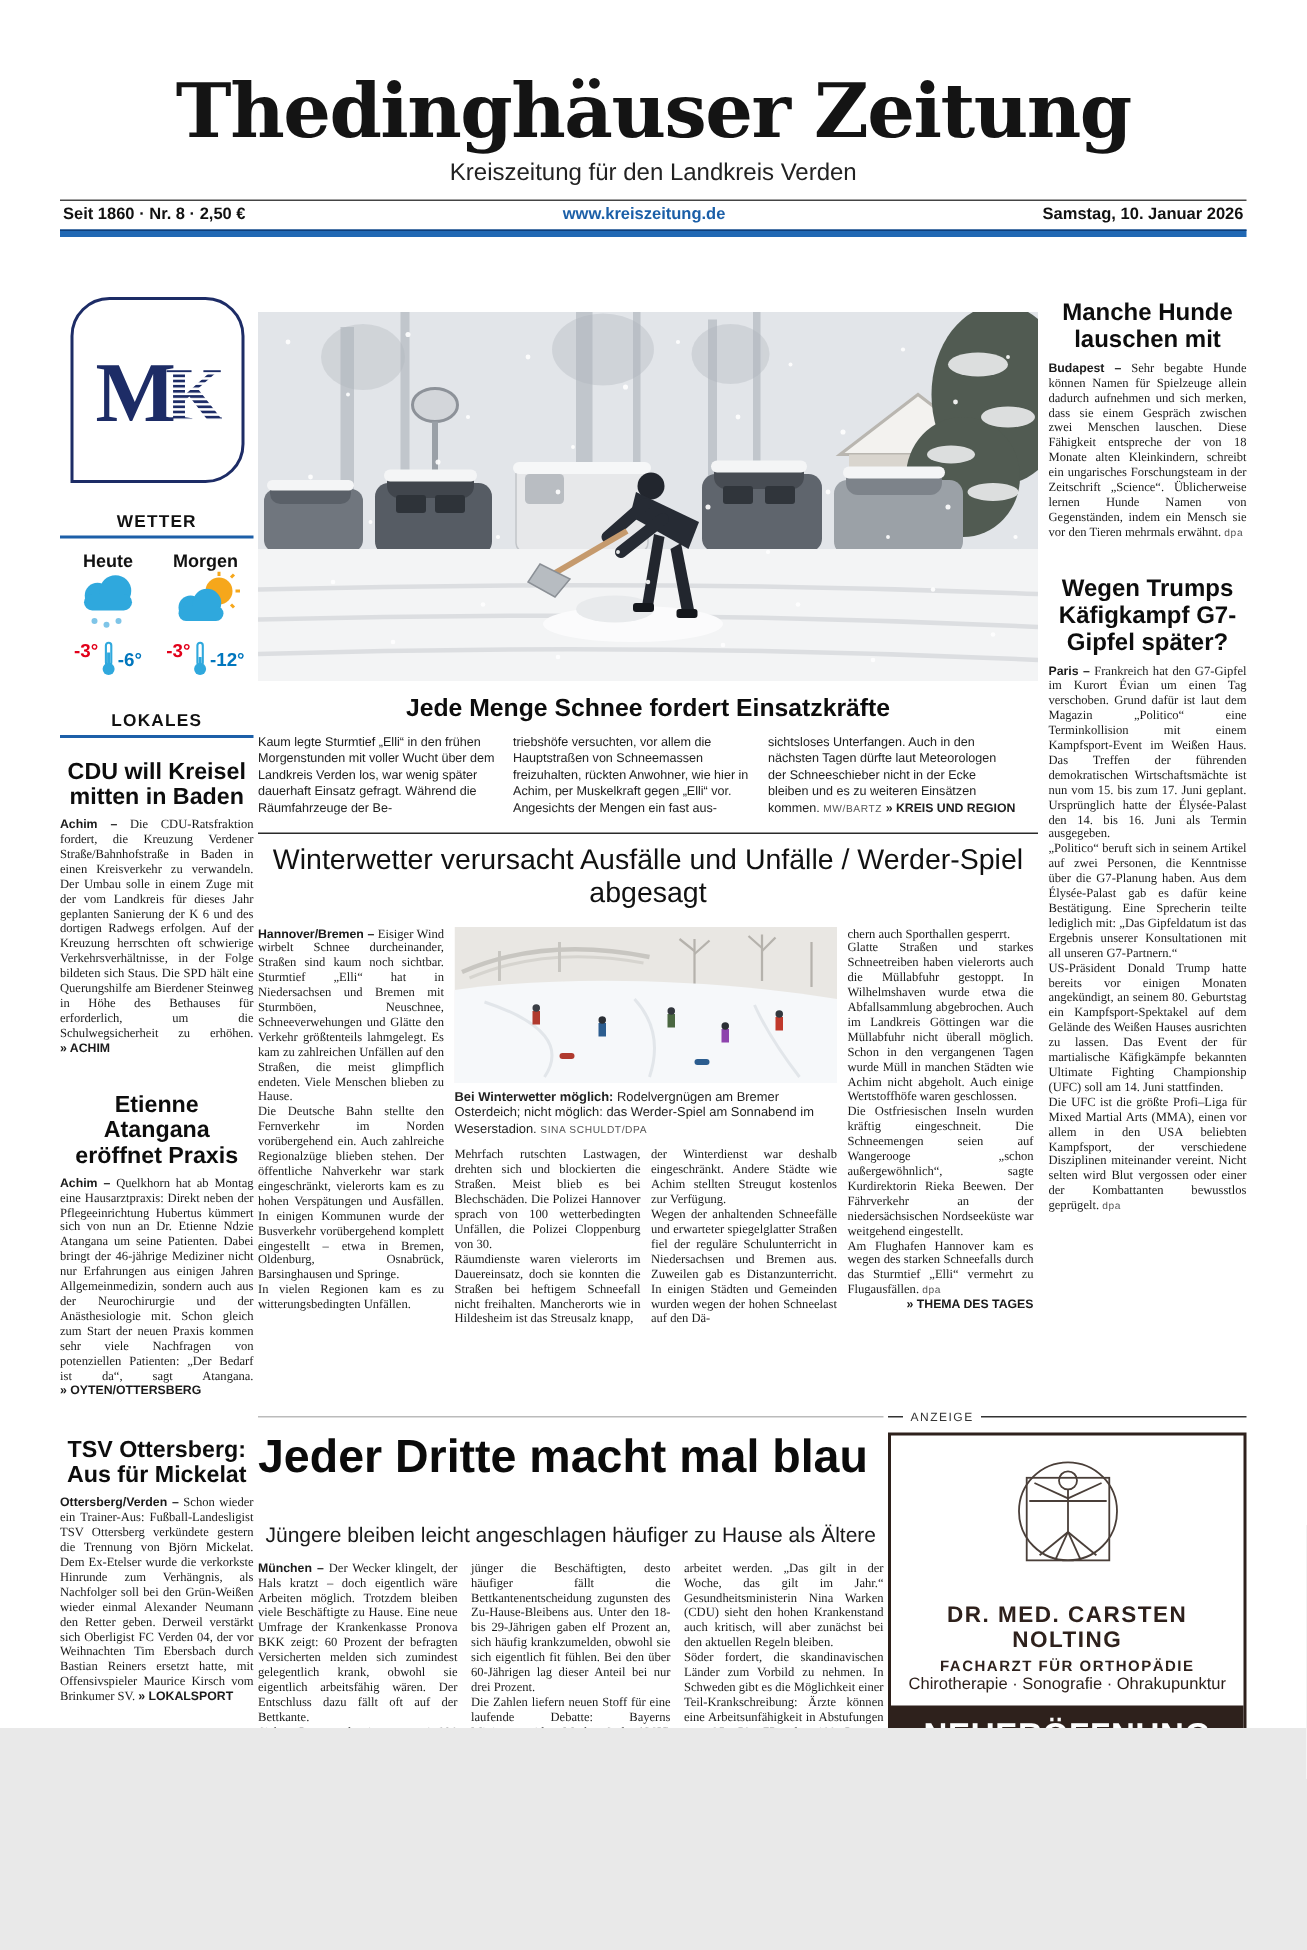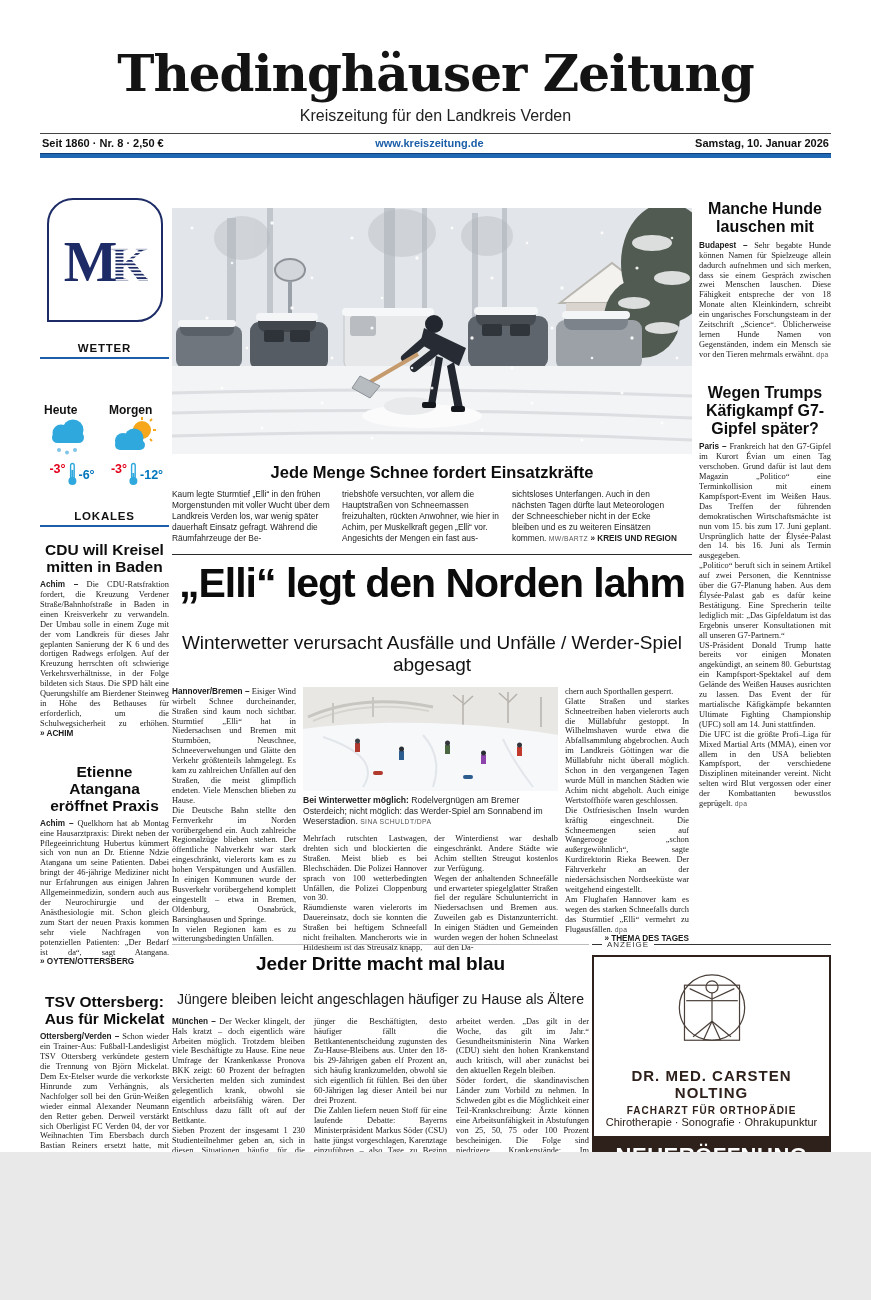--- a/index.html
+++ b/index.html
@@ -21,21 +21,21 @@
 
   
   .left-col{position:absolute;left:40px;top:198px;width:129px;}
   .logo-box{width:112px;height:120px;margin:0 auto;border:2.5px solid #1d2c66;
             border-radius:26px 26px 26px 0;display:flex;align-items:center;justify-content:center;}
   .section-head{font-family:"Liberation Sans",sans-serif;font-weight:bold;font-size:11.5px;
                 letter-spacing:.8px;text-align:center;border-bottom:2.5px solid #1c5fa8;
                 padding-bottom:3px;color:#111;}
   .wetter-block{margin-top:20px;}
   .wx-cols{display:flex;justify-content:space-between;margin-top:8px;padding:0 4px;}
-  .wx-col{width:56px;text-align:left;margin-top:36px;}
+  .wx-col{width:56px;text-align:center;}
   .wx-label{font-family:"Liberation Sans",sans-serif;font-weight:bold;font-size:12px;color:#111;}
   .wx-temp{display:flex;justify-content:center;align-items:flex-start;gap:1px;
            font-family:"Liberation Sans",sans-serif;font-weight:bold;font-size:12.5px;margin-top:1px;}
   .t-hi{color:#e2001a;}
   .t-lo{color:#0076bd;margin-top:6px;}
   .lokales-block{margin-top:24px;}
   .side-article{margin-top:14px;}
   .side-article h3{font-family:"Liberation Sans",sans-serif;font-weight:bold;font-size:15.5px;
                    line-height:1.1;text-align:center;margin:0 0 5px 0;color:#0d0d0d;}
   .body-txt{font-size:8.4px;line-height:1.18;text-align:justify;white-space:pre-line;
@@ -69,22 +69,22 @@
   .mid{width:255px;}
   .mid-caption{font-family:"Liberation Sans",sans-serif;font-size:8.6px;line-height:1.25;
                margin-top:4px;color:#222;}
   .cap-lead{font-weight:bold;}
   .mid-cols{display:flex;gap:7px;margin-top:7px;}
   .endline{display:flex;justify-content:flex-end;gap:5px;align-items:baseline;}
 
   
   .bottom-story{position:absolute;left:172px;top:944px;width:417px;}
   .bs-rule{border-top:1px solid #bbb;}
-  .bs-head{font-family:"Liberation Sans",sans-serif;font-weight:bold;font-size:19px;
-           text-align:center;margin-top:8px;color:#0b0b0b;}
+  .bs-head{font-family:"Liberation Sans",sans-serif;font-weight:bold;font-size:31px;
+           text-align:left;margin-top:8px;color:#0b0b0b;}
   .bs-sub{font-family:"Liberation Sans",sans-serif;font-size:14px;text-align:center;margin-top:6px;}
   .bs-cols{display:flex;gap:9px;margin-top:10px;}
   .bs-col{width:133px;}
   .byline{font-family:"Liberation Sans",sans-serif;font-weight:bold;font-size:8.2px;text-align:right;margin-top:2px;}
 
   
   .right-col{position:absolute;left:699px;top:200px;width:132px;}
   .right-col h3{font-family:"Liberation Sans",sans-serif;font-weight:bold;font-size:16px;
                 line-height:1.12;text-align:center;margin:0 0 5px 0;color:#0d0d0d;}
   .r-art2{margin-top:24px;}
@@ -345,21 +345,20 @@
 
     <div class="photo-title">Jede Menge Schnee fordert Einsatzkräfte</div>
     <div class="cap-cols">
       <div class="cap-col">Kaum legte Sturmtief „Elli“ in den frühen Morgenstunden mit voller Wucht über dem Landkreis Verden los, war wenig später dauerhaft Einsatz gefragt. Während die Räumfahrzeuge der Be-</div>
       <div class="cap-col">triebshöfe versuchten, vor allem die Hauptstraßen von Schneemassen freizuhalten, rückten Anwohner, wie hier in Achim, per Muskelkraft gegen „Elli“ vor. Angesichts der Mengen ein fast aus-</div>
       <div class="cap-col"><span>sichtsloses Unterfangen. Auch in den nächsten Tagen dürfte laut Meteorologen der Schneeschieber nicht in der Ecke bleiben und es zu weiteren Einsätzen kommen.</span> <span class="credit">MW/BARTZ</span> <span class="kicker">» KREIS UND REGION</span></div>
     </div>
 
     <div class="rule-dark"></div>
 
-    <h1 class="elli-head">„Elli“ legt den Norden lahm</h1>
     <div class="elli-sub">Winterwetter verursacht Ausfälle und Unfälle / Werder-Spiel abgesagt</div>
 
     <div class="elli-body">
       <div class="ncol body-txt"><span class="lead">Hannover/Bremen –</span> <span>Eisiger Wind wirbelt Schnee durcheinander, Straßen sind kaum noch sichtbar. Sturmtief „Elli“ hat in Niedersachsen und Bremen mit Sturmböen, Neuschnee, Schneeverwehungen und Glätte den Verkehr größtenteils lahmgelegt. Es kam zu zahlreichen Unfällen auf den Straßen, die meist glimpflich endeten. Viele Menschen blieben zu Hause.
 Die Deutsche Bahn stellte den Fernverkehr im Norden vorübergehend ein. Auch zahlreiche Regionalzüge blieben stehen. Der öffentliche Nahverkehr war stark eingeschränkt, vielerorts kam es zu hohen Verspätungen und Ausfällen. In einigen Kommunen wurde der Busverkehr vorübergehend komplett eingestellt – etwa in Bremen, Oldenburg, Osnabrück, Barsinghausen und Springe.
 In vielen Regionen kam es zu witterungsbedingten Unfällen.</span></div>
 
       <div class="mid">
         <svg width="255" height="104" viewBox="0 0 255 104" style="display:block;">
           <rect width="255" height="104" fill="#e9e7e3"></rect>

